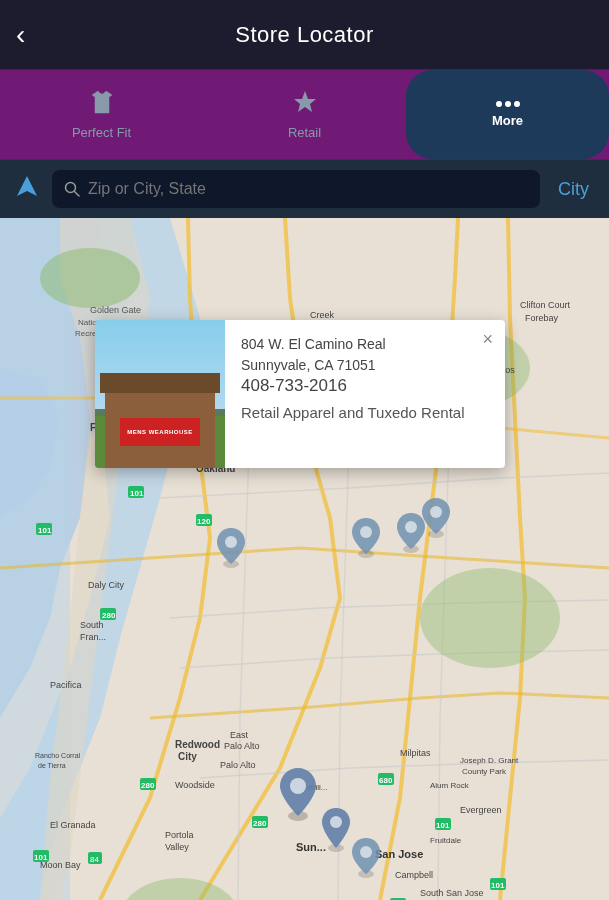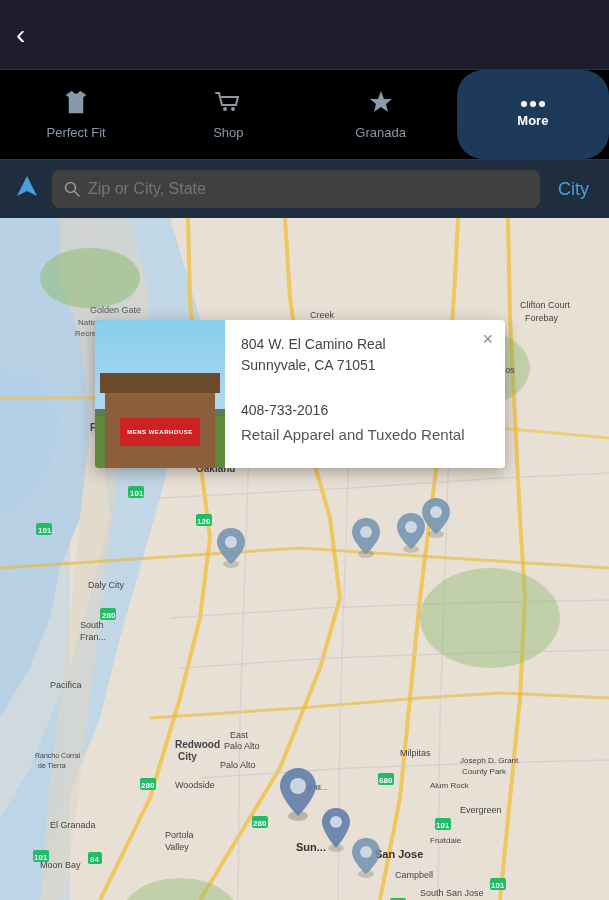--- a/index.html
+++ b/index.html
@@ -35,21 +35,21 @@
       color: #fff;
       font-size: 22px;
       font-weight: 400;
       letter-spacing: 0.5px;
     }
 
     
     #nav-tabs {
       width: 609px;
       height: 90px;
-      background: #000000;
+      background: #701a75;
       display: flex;
       align-items: stretch;
       border-bottom: 1px solid #2a3a4a;
     }
     .nav-tab {
       flex: 1;
       display: flex;
       flex-direction: column;
       align-items: center;
       justify-content: center;
@@ -98,21 +98,21 @@
       gap: 10px;
     }
     .location-arrow {
       color: #4a9eda;
       font-size: 22px;
       cursor: pointer;
       padding: 4px;
     }
     .search-input-wrapper {
       flex: 1;
-      background: #404040;
+      background: #0f172a;
       border-radius: 8px;
       display: flex;
       align-items: center;
       padding: 0 12px;
       height: 38px;
       gap: 8px;
     }
     .search-input {
       border: none;
       outline: none;
@@ -229,71 +229,62 @@
     .popup-store-name {
       font-size: 18px;
       font-weight: 600;
       color: #222;
       margin-bottom: 10px;
     }
     .popup-address {
       font-size: 14px;
       color: #444;
       line-height: 1.5;
-      margin-bottom: 26px;
+      margin-bottom: 0;
     }
     .popup-phone {
-      font-size: 14px;
+      font-size: 17px;
       color: #444;
       margin-bottom: 8px;
     }
     .popup-type {
       font-size: 15px;
       color: #555;
     }
 
     
   </style>
 </head>
 <body>
 
 <div id="header">
   <div class="back-btn">‹</div>
+  <div class="title">Store Locator</div>
 </div>
 
 <div id="nav-tabs">
 
   <div class="nav-tab">
     <div class="tab-icon">
       <svg width="28" height="26" viewBox="0 0 28 26" fill="none">
         <path d="M10 2 L4 6 L7 8 L7 24 L21 24 L21 8 L24 6 L18 2 C18 2 16 5 14 5 C12 5 10 2 10 2Z" fill="#8899aa" stroke="#8899aa" stroke-width="0.5"></path>
       </svg>
     </div>
     <div class="tab-label">Perfect Fit</div>
   </div>
 
-  <div class="nav-tab">
-    <div class="tab-icon">
-      <svg width="28" height="26" viewBox="0 0 28 26" fill="#8899aa">
-        <path d="M2 4h3l3 12h14l2-8H8" stroke="#8899aa" stroke-width="2" fill="none" stroke-linecap="round"></path>
-        <circle cx="11" cy="20" r="2" fill="#8899aa"></circle>
-        <circle cx="19" cy="20" r="2" fill="#8899aa"></circle>
-      </svg>
-    </div>
-    <div class="tab-label">Shop</div>
-  </div>
 
 
   <div class="nav-tab">
     <div class="tab-icon">
       <svg width="26" height="26" viewBox="0 0 26 26" fill="#8899aa">
         <polygon points="13,2 16,10 24,10 18,15 20,23 13,18 6,23 8,15 2,10 10,10" fill="#8899aa"></polygon>
       </svg>
     </div>
-    <div class="tab-label">Granada</div>
+    <div class="tab-label">Retail</div>
   </div>
 
   <div class="nav-tab active">
     <div class="tab-icon">
       <div class="dots-icon">
         <div class="dot"></div>
         <div class="dot"></div>
         <div class="dot"></div>
       </div>
     </div>

